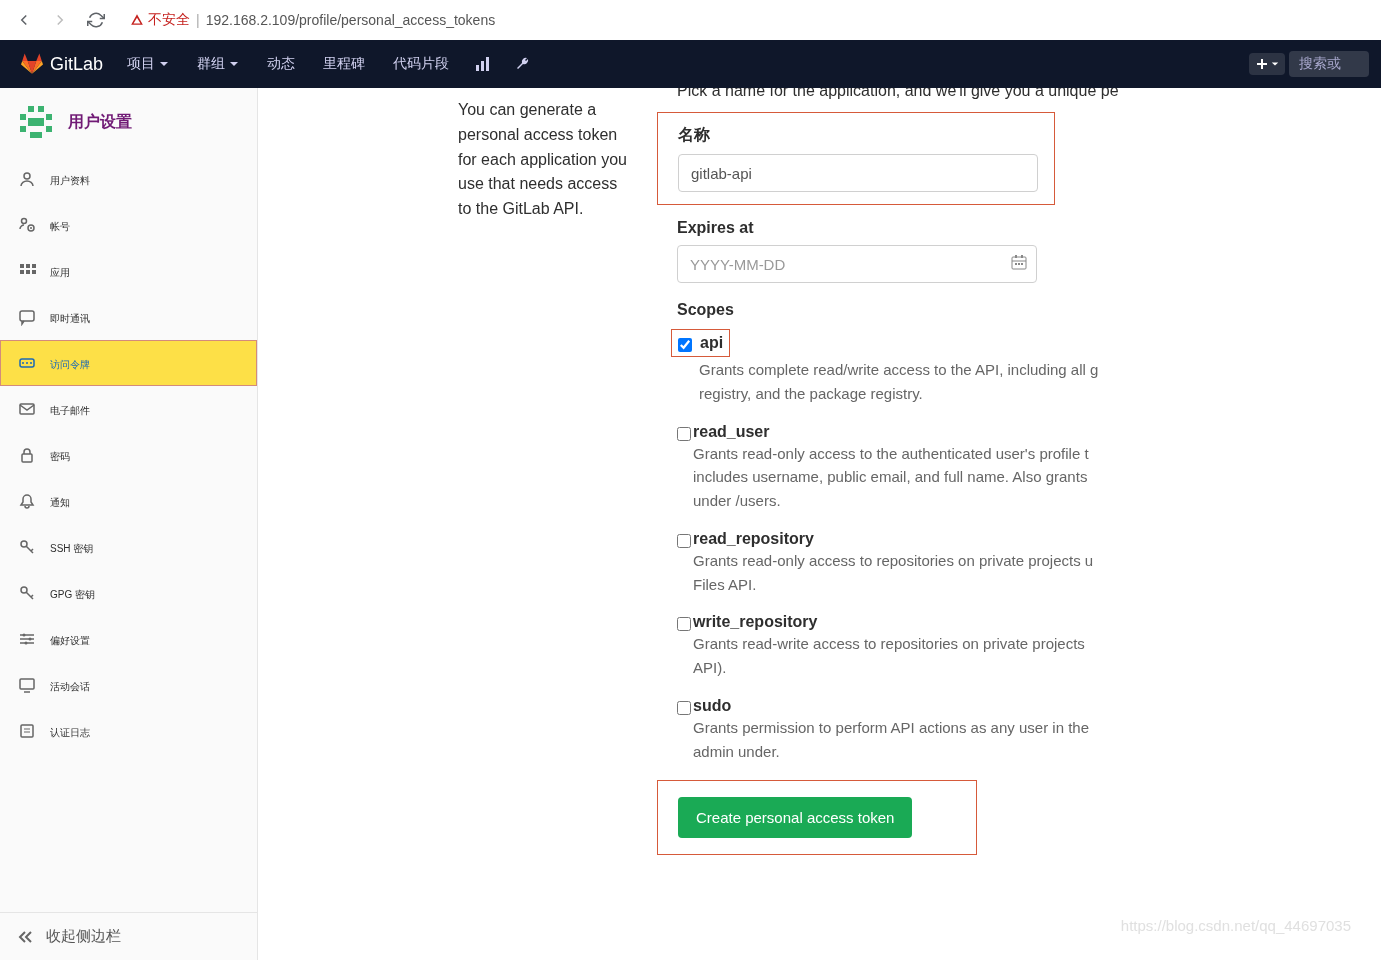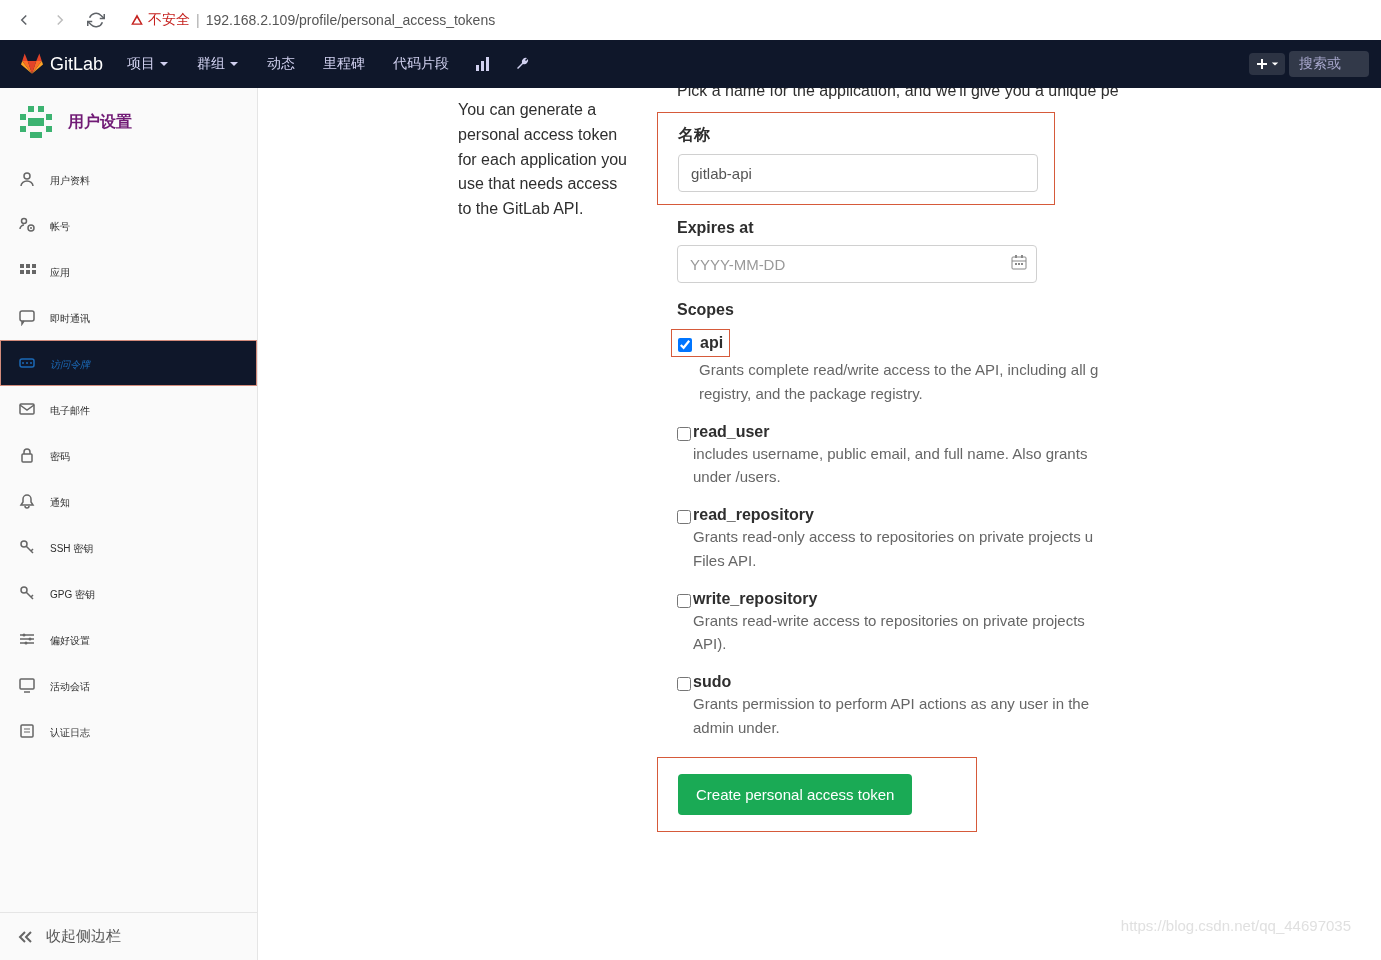--- a/index.html
+++ b/index.html
@@ -27,21 +27,21 @@
 
 .content { display: flex; height: calc(960px - 88px); }
 
 
 .sidebar { width: 258px; background: #fafafa; border-right: 1px solid #e5e5e5; display: flex; flex-direction: column; }
 .sidebar-header { display: flex; align-items: center; gap: 12px; padding: 14px 16px; }
 .avatar { width: 40px; height: 40px; }
 .sidebar-title { font-size: 16px; font-weight: 600; color: #701a75; }
 .sidebar-items { flex: 1; overflow-y: auto; }
 .side-item { display: flex; align-items: flex-end; gap: 14px; padding: 14px 18px; font-size: 10px; color: #2e2e2e; cursor: pointer; }
-.side-item.active { color: #1b69b6; background: #0f172a; outline: 1px solid #d38b7b; outline-offset: -1px; font-style: italic; }
+.side-item.active { color: #1b69b6; background: #fde047; outline: 1px solid #d38b7b; outline-offset: -1px; }
 .side-icon { width: 18px; height: 18px; display: flex; align-items: center; justify-content: center; color: #666; }
 .side-item.active .side-icon { color: #1b69b6; }
 .sidebar-footer { display: flex; align-items: center; gap: 12px; padding: 14px 18px; border-top: 1px solid #e5e5e5; font-size: 15px; color: #555; }
 
 
 .main { flex: 1; display: flex; padding-top: 0; overflow: hidden; }
 .left-col { width: 395px; padding: 10px 24px 0 200px; font-size: 16px; color: #2e2e2e; line-height: 1.55; }
 .left-col p { margin-bottom: 22px; }
 .right-col { flex: 1; padding: 0 0 0 0; position: relative; }
 .right-inner { position: relative; }
@@ -361,20 +361,21 @@
             <div class="scope-desc">Grants complete read/write access to the API, including all g</div>
             <div class="scope-desc">registry, and the package registry.</div>
           </div>
         </div>
 
         <div id="scopes-rest">
             <div class="scope-row">
               <input type="checkbox" class="scope-check" style="">
               <div class="scope-body">
                 <div class="scope-name">read_user</div>
+                <div class="scope-desc">Grants read-only access to the authenticated user's profile t</div>
                 <div class="scope-desc">includes username, public email, and full name. Also grants </div>
                 <div class="scope-desc">under /users.</div>
               </div>
             </div>
             <div class="scope-row">
               <input type="checkbox" class="scope-check" style="">
               <div class="scope-body">
                 <div class="scope-name">read_repository</div>
                 <div class="scope-desc">Grants read-only access to repositories on private projects u</div>
                 <div class="scope-desc">Files API.</div>

